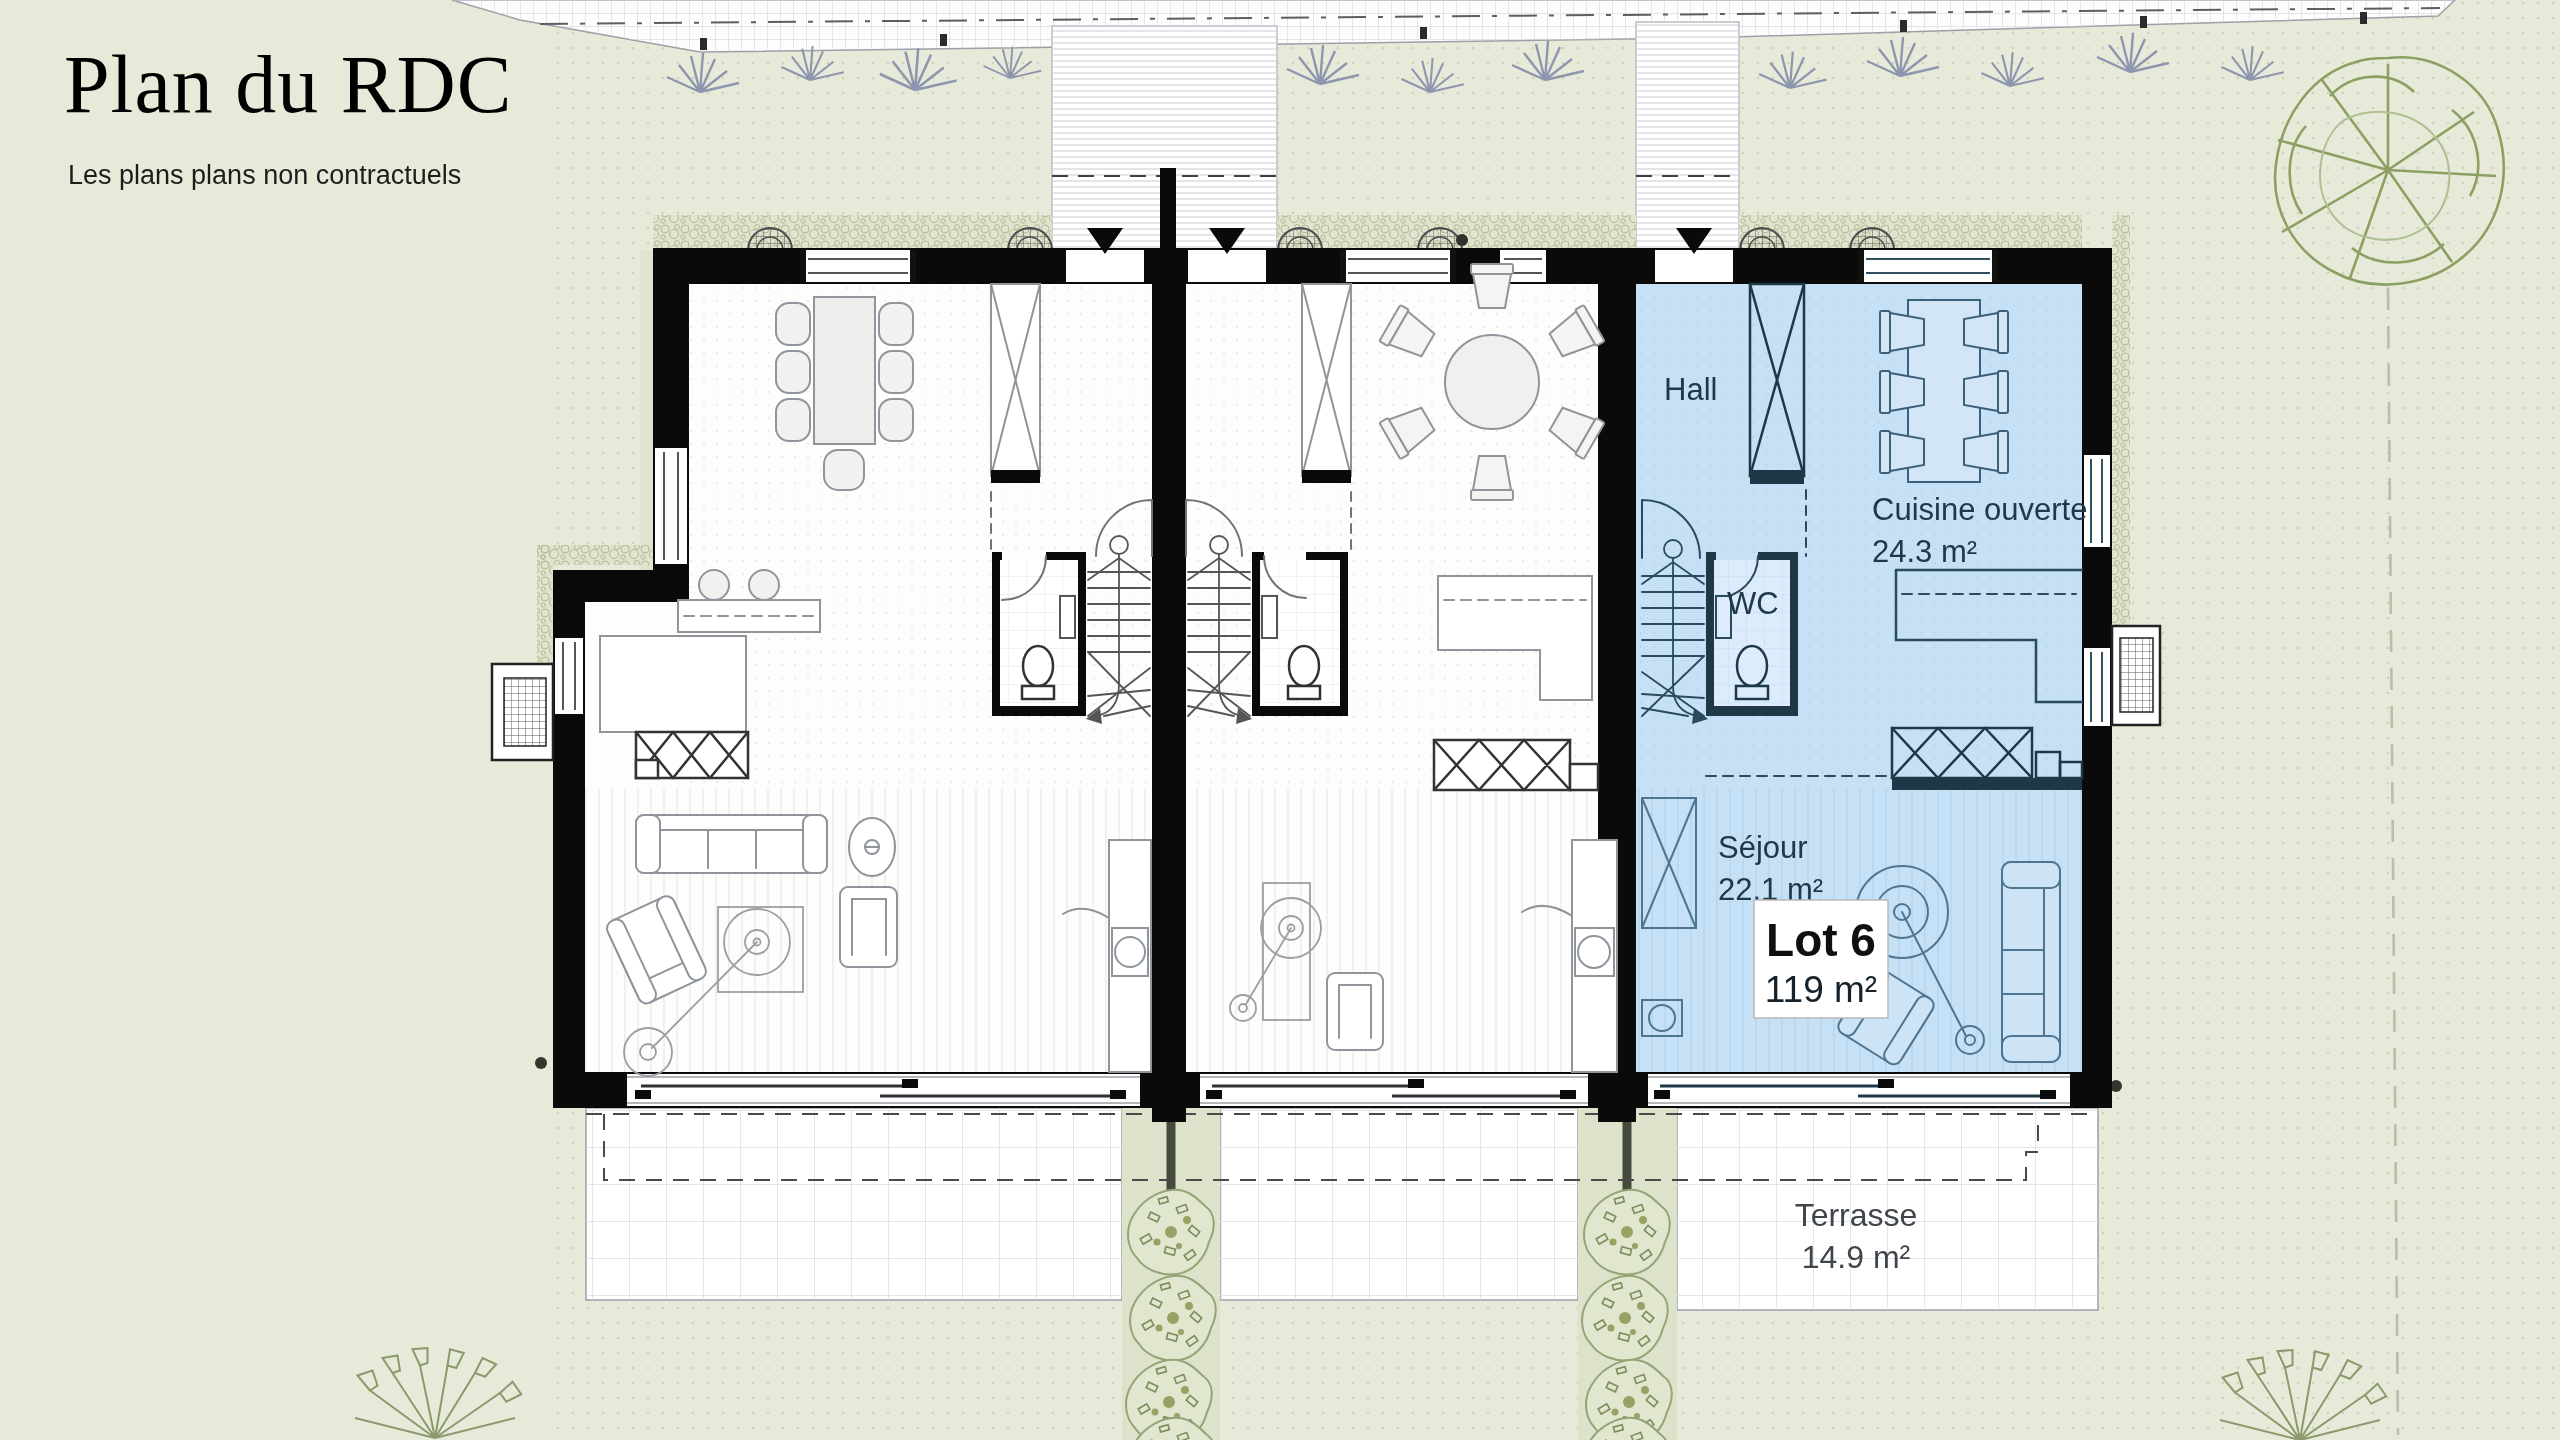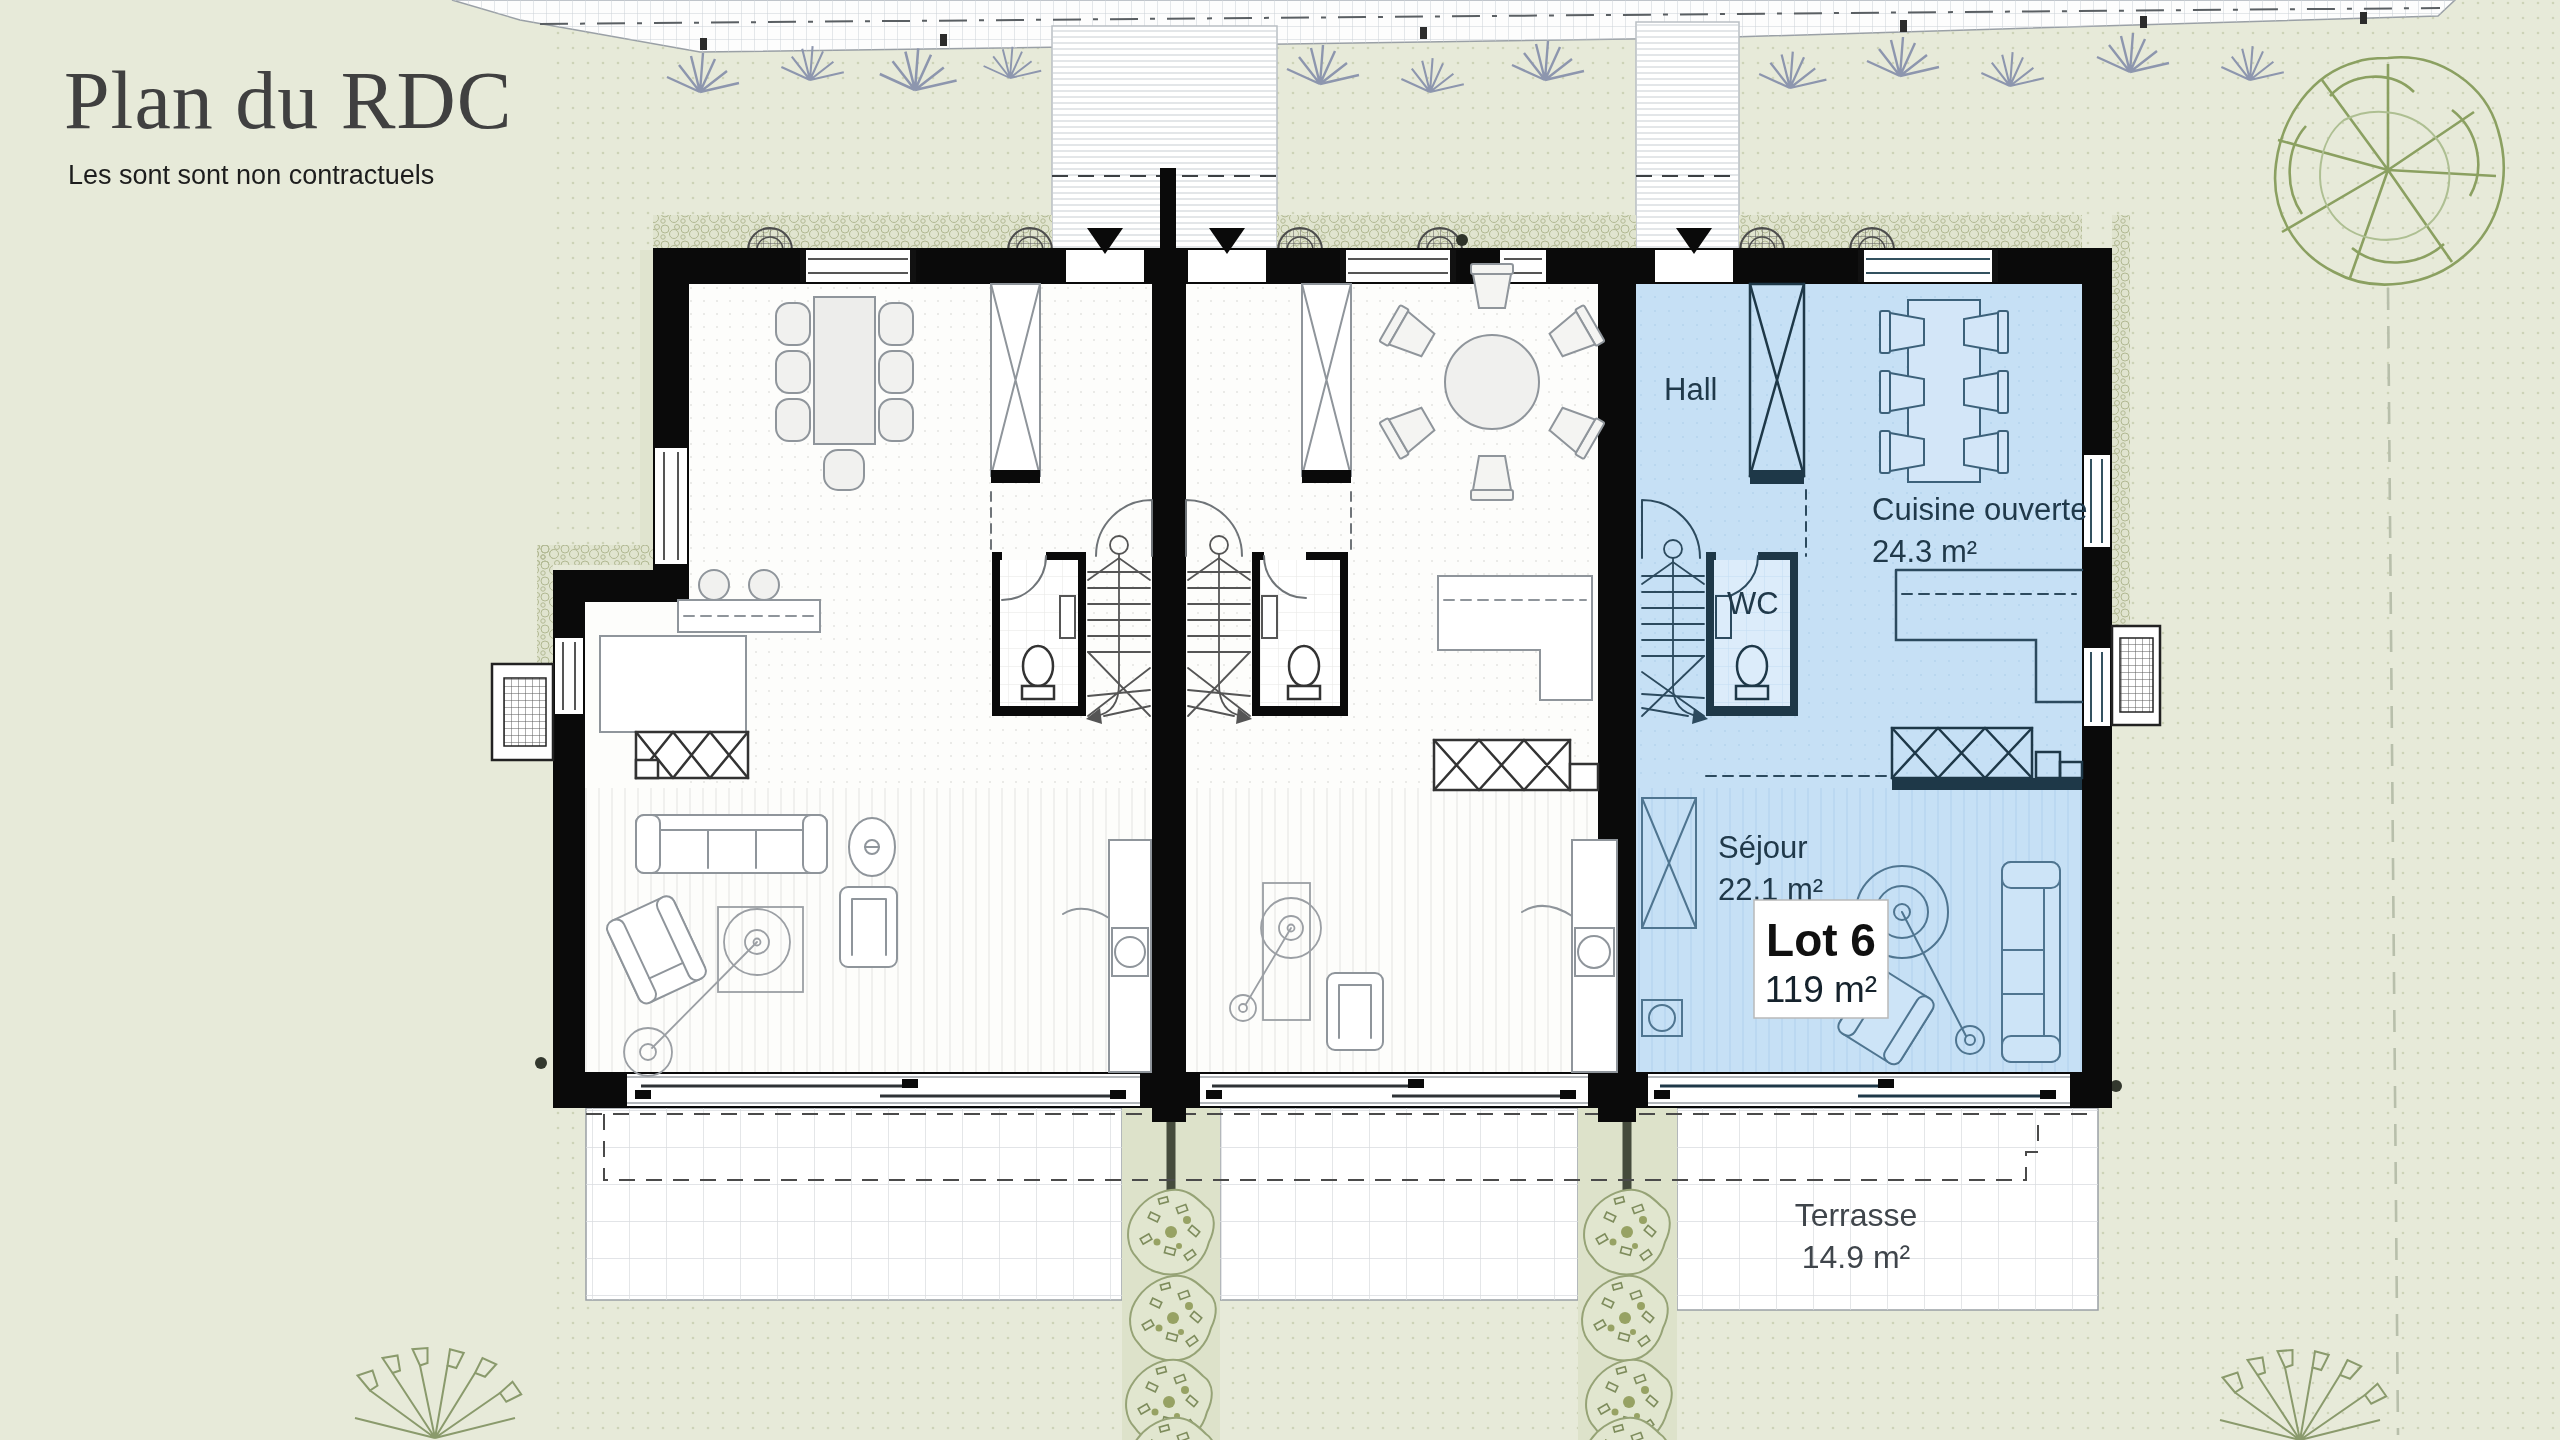--- a/index.html
+++ b/index.html
@@ -1,21 +1,21 @@
 <!DOCTYPE html>
 <html><head>
 <meta charset="utf-8">
 <style>
   html,body{margin:0;padding:0;background:#e7ead9;}
   .stage{position:relative;width:2560px;height:1440px;overflow:hidden;
          font-family:"Liberation Sans", sans-serif;background:#e7ead9;}
   .stage svg{position:absolute;left:0;top:0;}
   .page-title{position:absolute;left:64px;top:38px;
       font-family:"Liberation Serif","DejaVu Serif",serif;
-      font-size:82px;color:#404040;letter-spacing:1px;margin-top:16px;}
+      font-size:82px;color:#000000;letter-spacing:1px;}
   .page-subtitle{position:absolute;left:68px;top:160px;
       font-size:27px;color:#1d1d1d;}
   text{font-family:"Liberation Sans", sans-serif;}
   .room-label{fill:#20394a;font-size:31px;}
   .terr-label{fill:#3f454b;font-size:32px;}
   .lot-name{fill:#101010;font-size:46px;font-weight:bold;}
   .lot-area{fill:#15222c;font-size:37px;}
 </style>
 </head>
 <body>
@@ -565,15 +565,15 @@
     <text x="1821" y="956" text-anchor="middle" class="lot-name">Lot 6</text>
     <text x="1821" y="1002" text-anchor="middle" class="lot-area">119 m²</text>
   </g>
 
   <text x="1856" y="1226" text-anchor="middle" class="terr-label">Terrasse</text>
   <text x="1856" y="1268" text-anchor="middle" class="terr-label">14.9 m²</text>
 </g>
 </svg>
 
 <div class="page-title">Plan du RDC</div>
-<div class="page-subtitle">Les sont sont non contractuels</div>
+<div class="page-subtitle">Les plans plans non contractuels</div>
 
 </div>
 
 </body></html>

